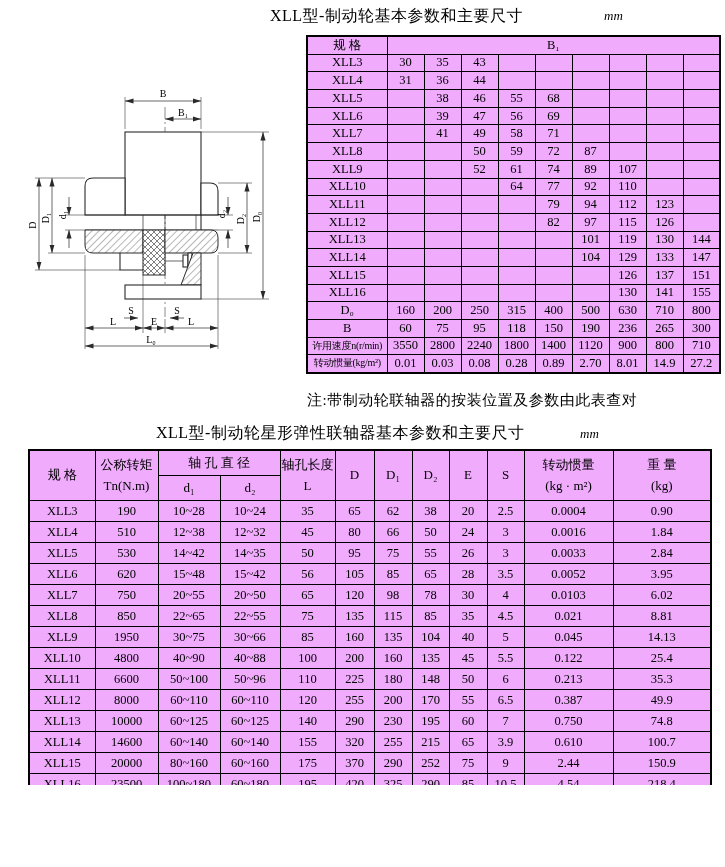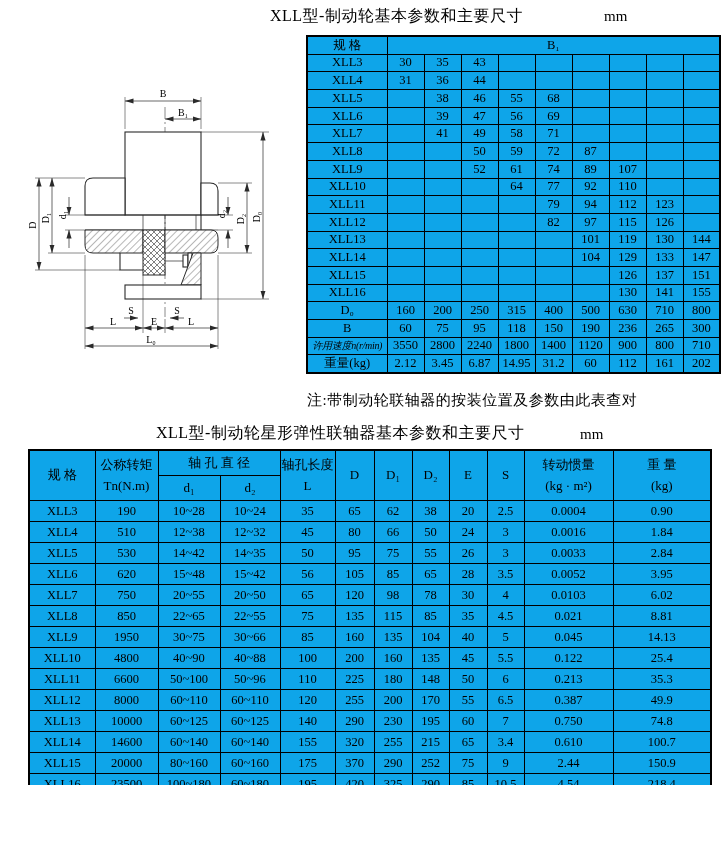--- a/index.html
+++ b/index.html
@@ -1,35 +1,35 @@
 <!DOCTYPE html>
 <html><head>
 <meta charset="utf-8">
 <style>
   html,body{margin:0;padding:0;}
   body{width:725px;height:867px;background:#fff;color:#000;
        font-family:"Liberation Serif","DejaVu Serif",serif;}
   .page{position:relative;width:725px;height:785px;background:#fff;overflow:hidden;}
 
   .title{position:absolute;font-size:16px;letter-spacing:.5px;white-space:nowrap;}
-  .unit{position:absolute;font-size:15px;}
+  .unit{position:absolute;font-size:13px;font-style:italic;}
   .title1{left:270px;top:6px;}
   .unit1{left:604px;top:8px;}
   .title2{left:156px;top:423px;}
   .unit2{left:580px;top:426px;}
 
-  table{border-collapse:collapse;table-layout:fixed;background:#0ea5e9;}
+  table{border-collapse:collapse;table-layout:fixed;background:#f0abfc;}
   td,th{border:1px solid #000;text-align:center;vertical-align:middle;
         padding:0;font-weight:normal;white-space:nowrap;overflow:hidden;}
 
   #t1{position:absolute;left:306px;top:35px;width:413px;border:2px solid #000;font-size:12.5px;}
   #t1 td,#t1 th{height:16.7px;line-height:1.05;}
   #t1 .spec{font-size:12.5px;}
   #t1 .blabel{font-size:12.5px;}
-  #t1 .small{font-size:10px;letter-spacing:-.3px;font-style:italic;}
+  #t1 .small{font-size:10px;letter-spacing:-.3px;}
 
   .note1{position:absolute;left:307px;top:391px;font-size:15px;letter-spacing:.5px;white-space:nowrap;}
 
   #t2{position:absolute;left:28px;top:449px;width:682px;border:2px solid #000;font-size:12.5px;}
   #t2 thead th{height:24px;font-size:13px;line-height:1.1;}
   #t2 tbody td{height:20px;}
   #t2 .h2l div{line-height:1.55;}
 
   .notes{position:absolute;left:30px;top:820px;font-size:15px;line-height:23.5px;letter-spacing:.5px;}
   .notes .indent{padding-left:35px;}
@@ -367,30 +367,30 @@
           <td>2800</td>
           <td>2240</td>
           <td>1800</td>
           <td>1400</td>
           <td>1120</td>
           <td>900</td>
           <td>800</td>
           <td>710</td>
         </tr>
         <tr>
-          <td class="blabel">重量(kg)</td>
-          <td>2.12</td>
-          <td>3.45</td>
-          <td>6.87</td>
-          <td>14.95</td>
-          <td>31.2</td>
-          <td>60</td>
-          <td>112</td>
-          <td>161</td>
-          <td>202</td>
+          <td class="blabel small">转动惯量(kg/m²)</td>
+          <td>0.01</td>
+          <td>0.03</td>
+          <td>0.08</td>
+          <td>0.28</td>
+          <td>0.89</td>
+          <td>2.70</td>
+          <td>8.01</td>
+          <td>14.9</td>
+          <td>27.2</td>
         </tr>
       </tbody>
   </table>
 
   <div class="note1">注:带制动轮联轴器的按装位置及参数由此表查对</div>
 
   <div class="title title2">XLL型-制动轮星形弹性联轴器基本参数和主要尺寸</div>
   <div class="unit unit2">mm</div>
 
   <table id="t2">
@@ -597,21 +597,21 @@
         <tr>
           <td class="spec">XLL14</td>
           <td>14600</td>
           <td>60~140</td>
           <td>60~140</td>
           <td>155</td>
           <td>320</td>
           <td>255</td>
           <td>215</td>
           <td>65</td>
-          <td>3.4</td>
+          <td>3.9</td>
           <td>0.610</td>
           <td>100.7</td>
         </tr>
         <tr>
           <td class="spec">XLL15</td>
           <td>20000</td>
           <td>80~160</td>
           <td>60~160</td>
           <td>175</td>
           <td>370</td>

